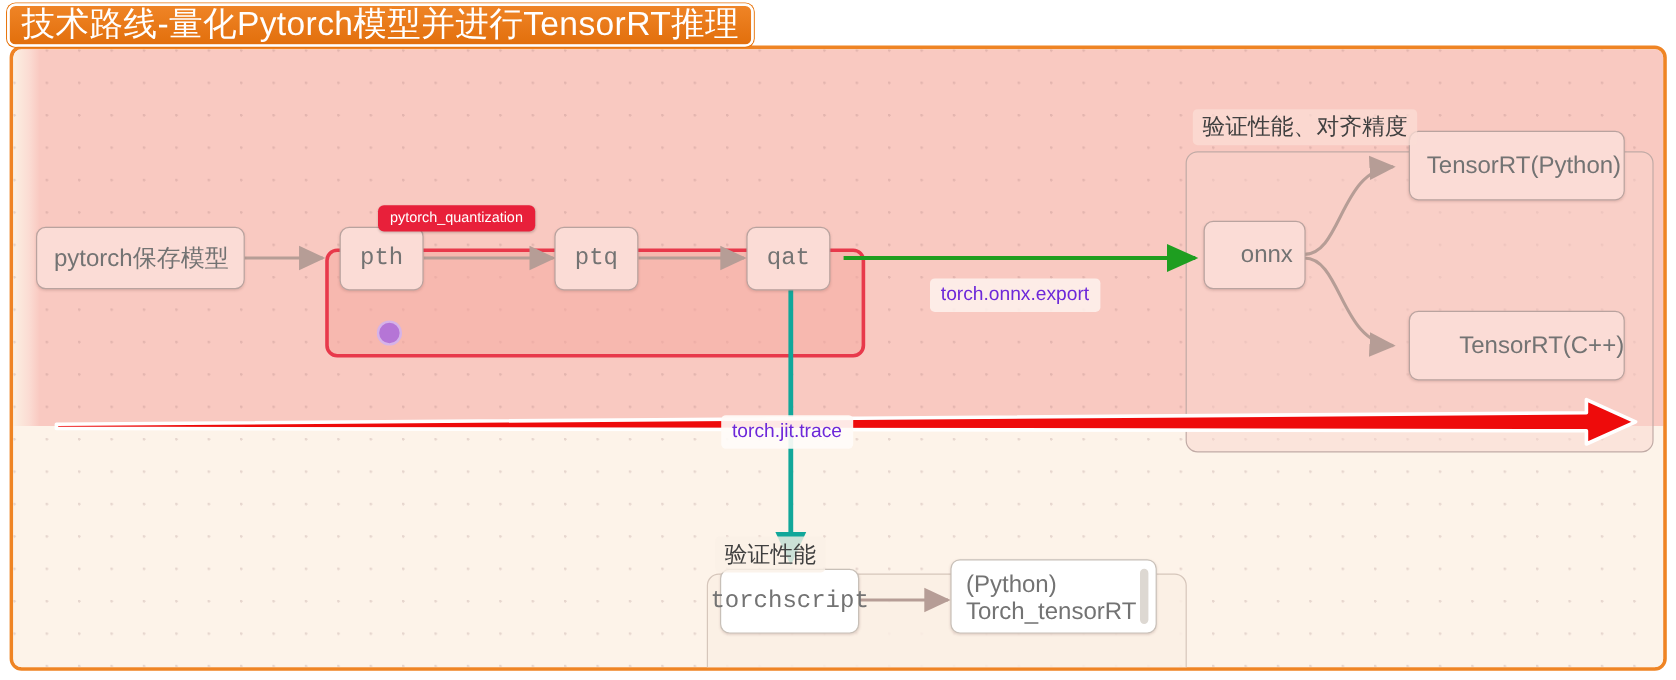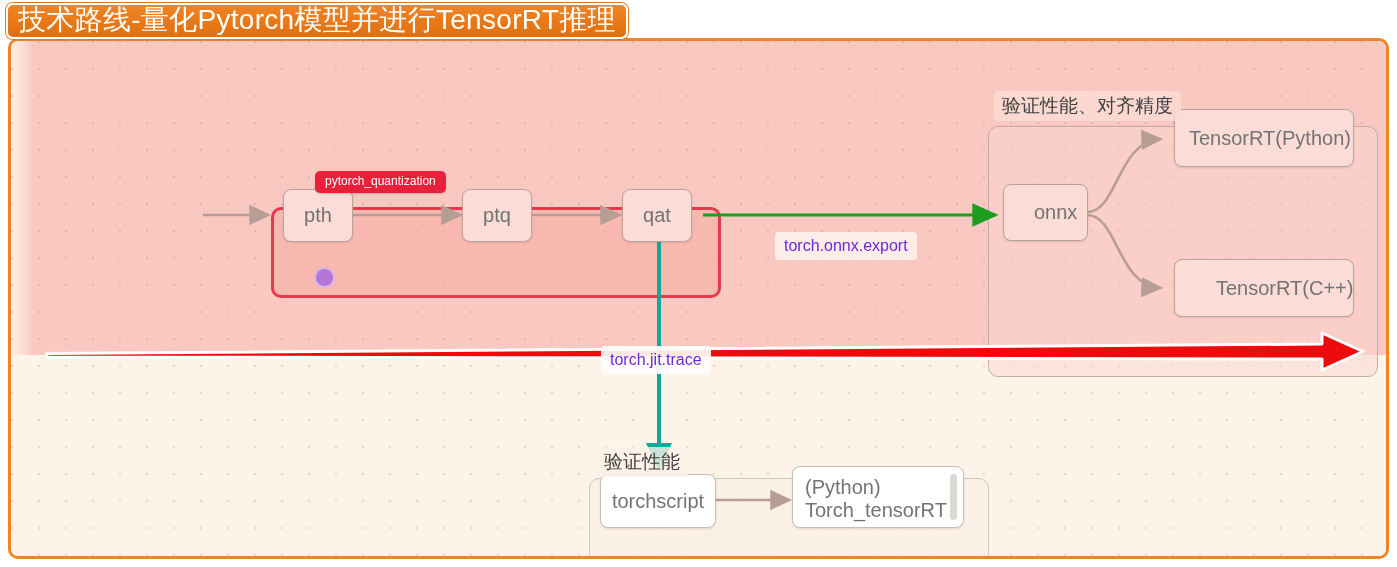--- a/index.html
+++ b/index.html
@@ -95,21 +95,21 @@
     background: #fbdcd6;
     border: 1px solid #b9a39f;
     border-radius: 8px;
     display: flex;
     align-items: center;
     color: #737373;
     font-size: 20px;
     z-index: 12;
     box-shadow: 0 1px 2px rgba(120,80,70,.18);
   }
-  .node.center { justify-content: center; }
+  .node.center { justify-content: center; font-family: Liberation Mono, monospace; }
   .node.padleft { padding-left: 14px; }
 
   
   .group-box {
     position: absolute;
     box-sizing: border-box;
     border-radius: 10px;
     z-index: 8;
   }
   .group-label {
@@ -261,20 +261,23 @@
 
     <line x1="648" y1="200" x2="648" y2="426" stroke="#11a79a" stroke-width="4" marker-end="url(#ah-teal)"></line>
 
     <line x1="704" y1="459" x2="779" y2="459" stroke="#b69d96" stroke-width="2.6" marker-end="url(#ah-gray)"></line>
   </svg>
 
   <svg class="layer" id="bigarrow-layer">
     <path d="M36,312.5 L1311,303 L1311,292 L1352,310.5 L1311,329 L1311,318 L36,316 z" fill="#ee0b0b" stroke="#ffffff" stroke-width="3" stroke-linejoin="round"></path>
   </svg>
 
+  <div class="node padleft" style="left:19px; top:148px; width:174px; height:52px;">
+    <span>pytorch保存模型</span>
+  </div>
 
   <div class="node center" style="left:272px; top:148px; width:70px; height:53px;">
     <span>pth</span>
   </div>
   <div id="pth-dot"></div>
 
   <div class="node center" style="left:451px; top:148px; width:70px; height:53px;">
     <span>ptq</span>
   </div>
 

